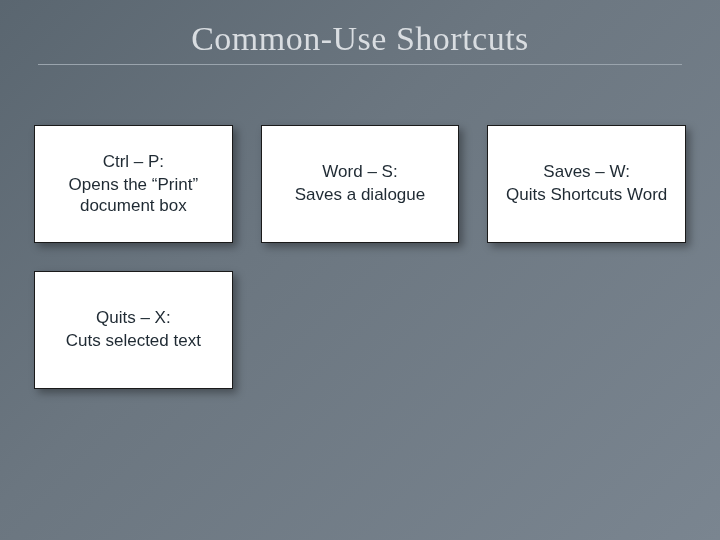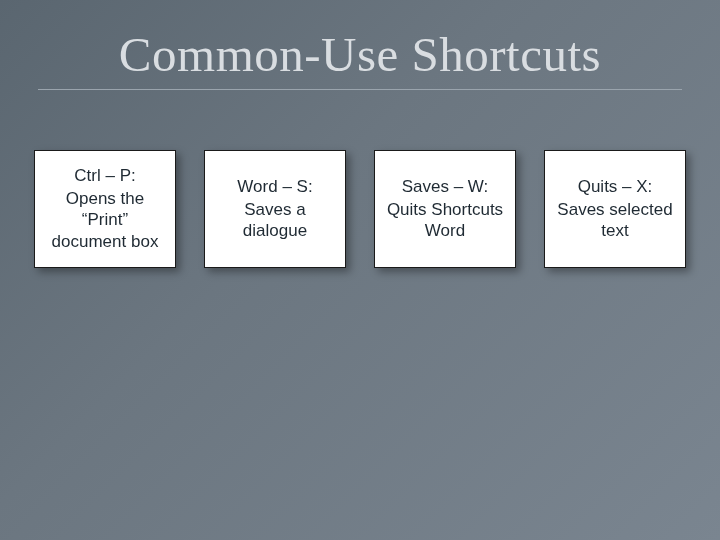--- a/index.html
+++ b/index.html
@@ -13,34 +13,34 @@
   }
   .slide {
     width: 720px;
     height: 540px;
     position: relative;
     box-sizing: border-box;
   }
   .title {
     text-align: center;
     font-family: Georgia, 'Times New Roman', serif;
-    font-size: 49px;
+    font-size: 34px;
     color: #d9dde1;
-    padding-top: 26px;
+    padding-top: 20px;
     padding-bottom: 6px;
     letter-spacing: 0.5px;
   }
   .hr {
     border: none;
     border-top: 1px solid #9aa4ad;
     margin: 0 38px 30px 38px;
   }
   .grid {
     display: grid;
-    grid-template-columns: repeat(4, 1fr);
+    grid-template-columns: repeat(3, 1fr);
     grid-template-rows: repeat(2, 1fr);
     gap: 28px 28px;
     padding: 30px 34px 0 34px;
     box-sizing: border-box;
   }
   .cell {
     background: #ffffff;
     border: 1px solid #1a1a1a;
     box-shadow: 4px 4px 8px rgba(0,0,0,0.35);
     min-height: 118px;
@@ -85,17 +85,17 @@
 
 
 
     <div class="cell">
       <div class="key">Saves – W:</div>
       <div class="desc">Quits Shortcuts Word</div>
     </div>
 
     <div class="cell">
       <div class="key">Quits – X:</div>
-      <div class="desc">Saves selected text</div>
+      <div class="desc">Cuts selected text</div>
     </div>
 
   </div>
 </div>
 
 </body></html>

